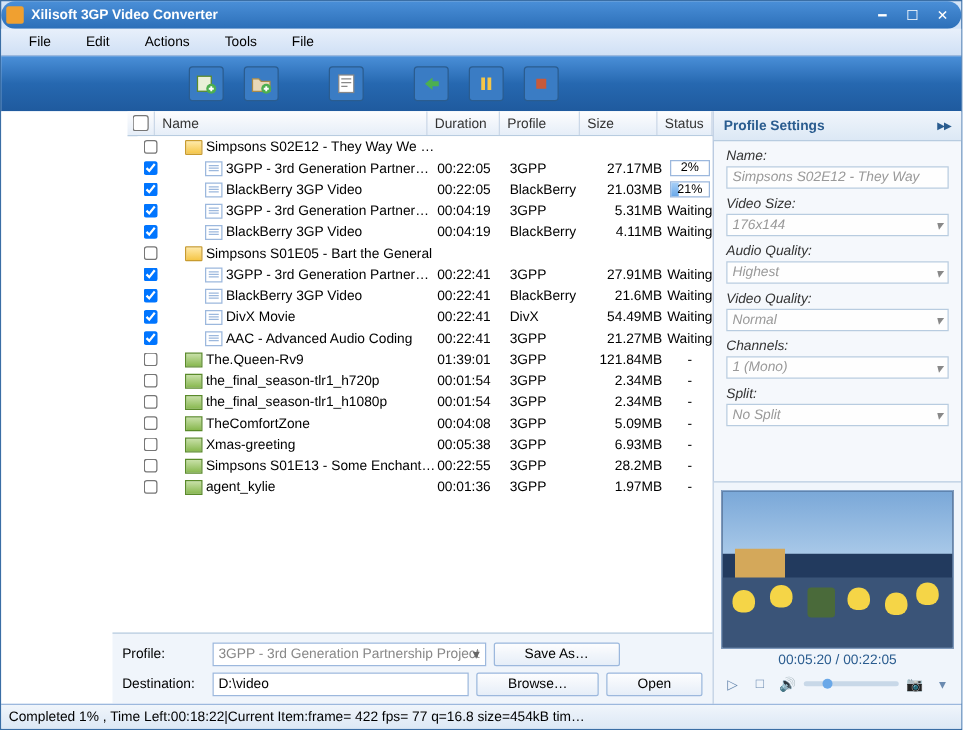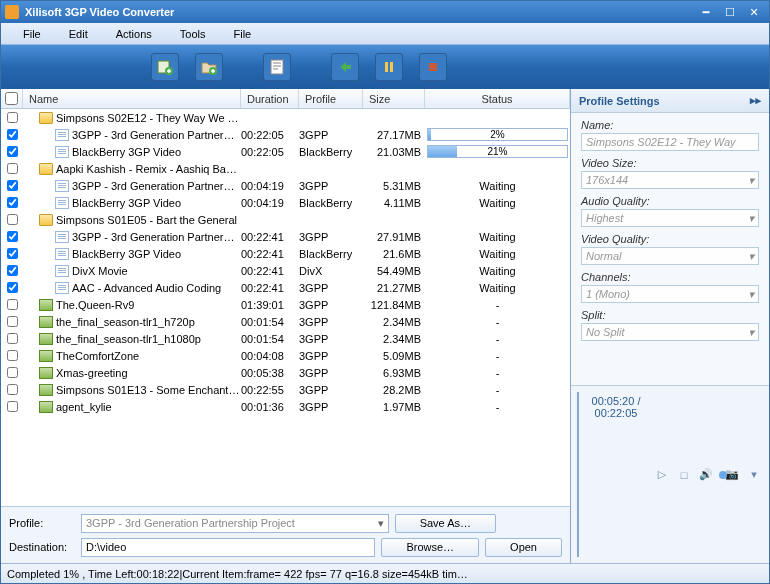--- a/index.html
+++ b/index.html
@@ -1,29 +1,29 @@
 <!DOCTYPE html>
 <html><head>
 <meta charset="utf-8">
 <style>
 * { margin:0; padding:0; box-sizing:border-box; font-family:Tahoma,Arial,sans-serif; font-size:11px; }
 body { background:#d4e4f7; width:770px; height:584px; overflow:hidden; }
 .window { width:770px; height:584px; display:flex; flex-direction:column; border:1px solid #3a6ea5; }
-.titlebar { height:22px; background:linear-gradient(#4a8fd8,#2c6fb8); display:flex; align-items:center; padding:0 4px; color:#fff; }
+.titlebar { height:22px; background:linear-gradient(#4a8fd8,#2c6fb8); display:flex; align-items:center; padding:0 4px; color:#fff;border-radius:11px; }
 .titlebar-icon { width:14px; height:14px; background:#f0a030; border-radius:2px; margin-right:6px; }
 .titlebar-text { flex:1; font-weight:bold; }
 .winbtn { width:22px; height:16px; margin-left:2px; display:flex; align-items:center; justify-content:center; color:#fff; cursor:pointer; }
 .menubar { height:22px; background:linear-gradient(#e8f0fb,#d0e0f5); display:flex; align-items:center; padding:0 8px; border-bottom:1px solid #9cb8dd; }
 .menu-item { padding:3px 14px; cursor:pointer; }
 .toolbar { height:44px; background:linear-gradient(#4a8fd8,#2668b0 50%,#1f5a9e); display:flex; align-items:center; padding:0 150px; gap:16px; }
 .tool-btn { width:28px; height:28px; background:#3a7cc4; border:1px solid #2a5c8f; border-radius:3px; cursor:pointer; display:flex; align-items:center; justify-content:center; position:relative; }
 .tool-btn svg { width:18px; height:18px; }
 .tool-sep { width:8px; }
 .content { flex:1; display:flex; background:#fff; overflow:hidden; }
-.main { flex:1; display:flex; flex-direction:column; border-right:1px solid #8aa8cc; }
+.main { flex:1; display:flex; flex-direction:column; border-right:1px solid #8aa8cc;align-items:flex-end; }
 .grid-header { height:20px; background:linear-gradient(#fdfdfe,#e6eef8); display:flex; border-bottom:1px solid #b8cce0; }
 .gh { border-right:1px solid #cbd8e8; display:flex; align-items:center; padding:0 6px; color:#333; }
 .col-chk { width:22px; justify-content:center; }
 .col-name { width:218px; }
 .col-dur { width:58px; }
 .col-prof { width:64px; }
 .col-size { width:62px; text-align:right; }
 .col-stat { flex:1; justify-content:center; }
 .grid-body { flex:1; overflow:auto; background:#fff; }
 .row { height:17px; display:flex; align-items:center; }
@@ -52,21 +52,21 @@
 .bp-input { flex:1; height:19px; border:1px solid #9cb8dd; background:#fff; padding:0 4px; display:flex; align-items:center; }
 .bp-btn { height:19px; padding:0 24px; border:1px solid #9cb8dd; background:linear-gradient(#fdfdfe,#e6eef8); cursor:pointer; border-radius:2px; }
 .side { width:198px; display:flex; flex-direction:column; background:#f5f8fc; }
 .side-header { height:24px; background:linear-gradient(#f0f5fb,#dce8f5); border-bottom:1px solid #b8cce0; display:flex; align-items:center; padding:0 8px; font-weight:bold; color:#2a5c8f; }
 .side-header-arrow { margin-left:auto; color:#2a5c8f; }
 .side-body { flex:1; padding:6px 10px; overflow:auto;font-style:italic; }
 .field { margin-bottom:6px; }
 .field-label { color:#333; margin-bottom:2px; display:block; }
 .field-input { width:100%; height:18px; border:1px solid #b8cce0; background:#fefefe; padding:0 4px; color:#999; position:relative; display:flex; align-items:center; }
 .field-select::after { content:"▾"; position:absolute; right:4px; color:#888; }
-.preview { height:178px; border-top:1px solid #b8cce0; background:#f0f5fb; padding:6px; display:flex; flex-direction:row; }
+.preview { height:178px; border-top:1px solid #b8cce0; background:#f0f5fb; padding:6px; display:flex; flex-direction:column; }
 .preview-img { flex:1; background:#223a5e; border:1px solid #8aa8cc; position:relative; overflow:hidden; }
 .preview-scene { position:absolute; inset:0; }
 .sky { position:absolute; top:0; left:0; right:0; height:40%; background:linear-gradient(#7aa8d8,#a8c8e8); }
 .building { position:absolute; bottom:35%; left:10px; width:40px; height:35px; background:#d4a85a; }
 .crowd { position:absolute; bottom:0; left:0; right:0; height:45%; background:#3a5478; }
 .head { position:absolute; width:18px; height:18px; border-radius:50% 50% 40% 40%; background:#f5d547; }
 .h1{bottom:28px;left:8px;} .h2{bottom:32px;left:38px;} .h3{bottom:24px;left:68px;background:#4a6a3a;border-radius:3px;width:22px;height:24px;}
 .h4{bottom:30px;left:100px;} .h5{bottom:26px;left:130px;} .h6{bottom:34px;left:155px;}
 .preview-time { text-align:center; padding:3px 0; color:#2a5c8f; }
 .preview-controls { display:flex; align-items:center; gap:4px; padding:2px 0; }
@@ -197,34 +197,20 @@
             <div class="sz">21.03MB</div>
             <div class="st">
               <div class="progress">
                 <div class="progress-bar" style="width: 21%;"></div>
                 <div class="progress-txt">21%</div>
               </div>
             </div>
           </div>
           <div class="row">
             <div class="chk">
-              <input type="checkbox" style="">
-            </div>
-            <div class="nm">
-              <span class="indent" style="width: 16px;"></span>
-              <span class="icon-sm folder"></span>
-              <span>Aapki Kashish - Remix - Aashiq Ba…</span>
-            </div>
-            <div class="dur"></div>
-            <div class="prof"></div>
-            <div class="sz"></div>
-            <div class="st"></div>
-          </div>
-          <div class="row">
-            <div class="chk">
               <input type="checkbox" checked="" style="">
             </div>
             <div class="nm">
               <span class="indent" style="width: 32px;"></span>
               <span class="icon-sm file"></span>
               <span>3GPP - 3rd Generation Partner…</span>
             </div>
             <div class="dur">00:04:19</div>
             <div class="prof">3GPP</div>
             <div class="sz">5.31MB</div>

